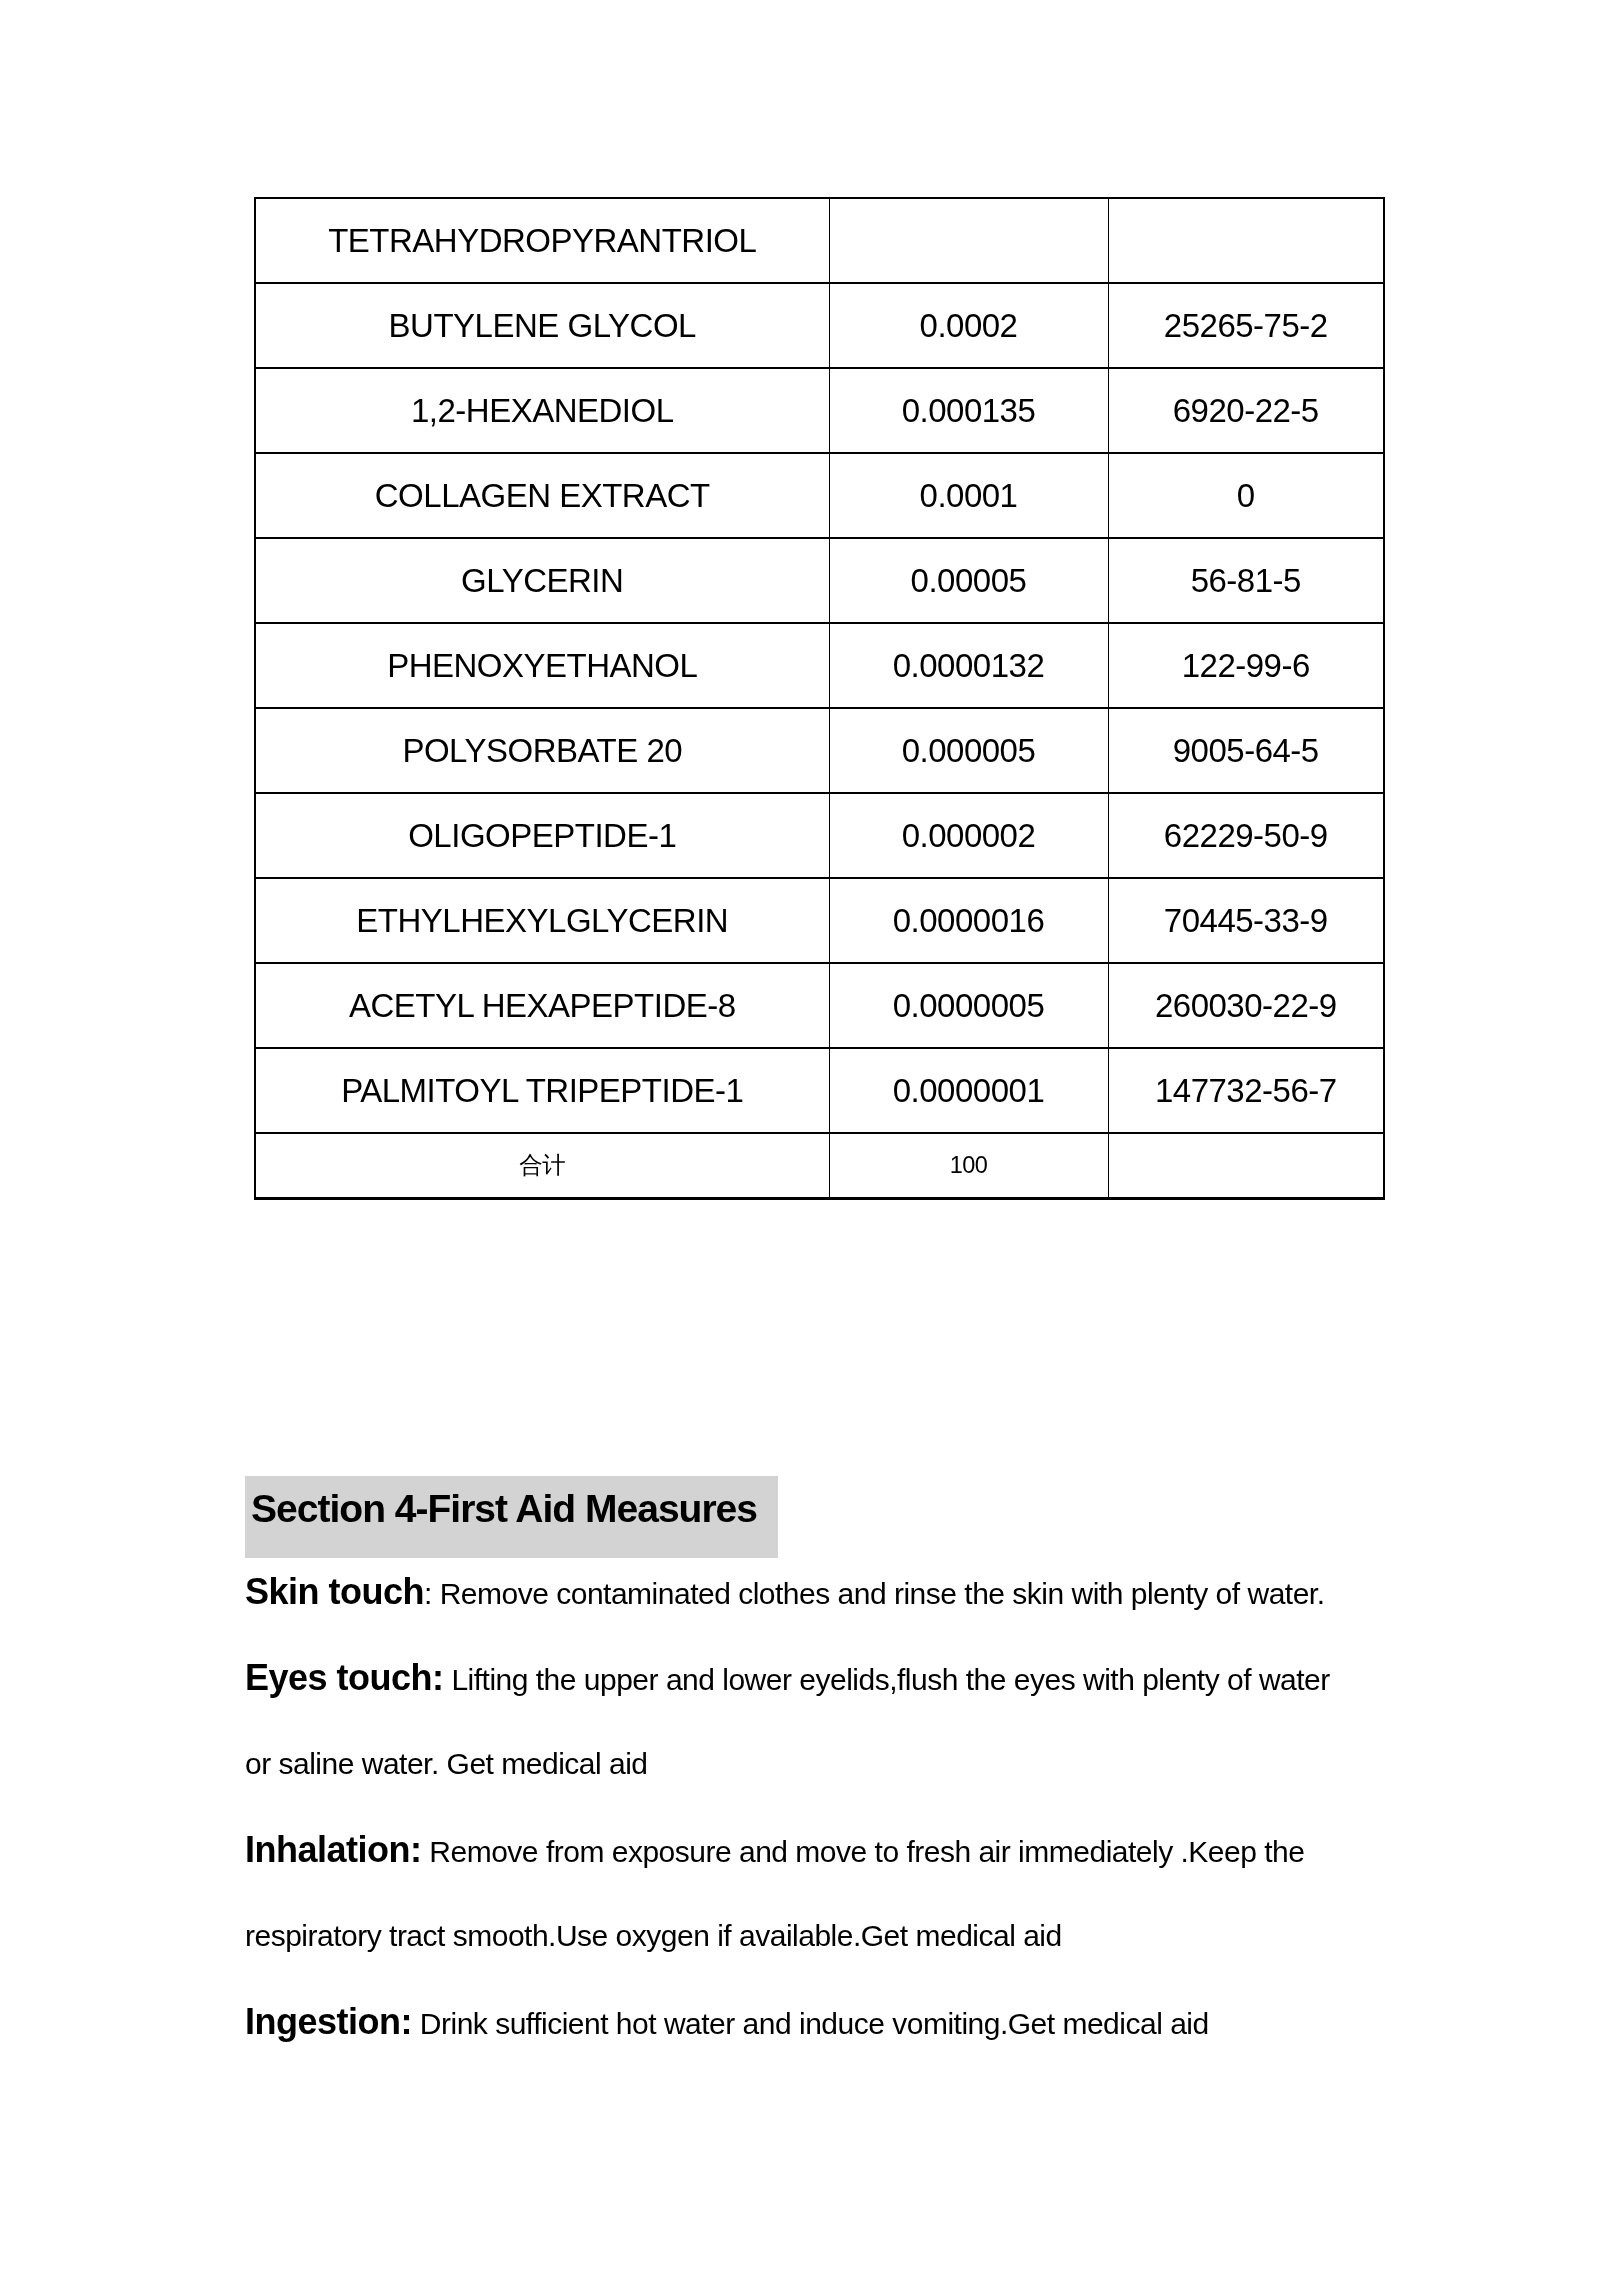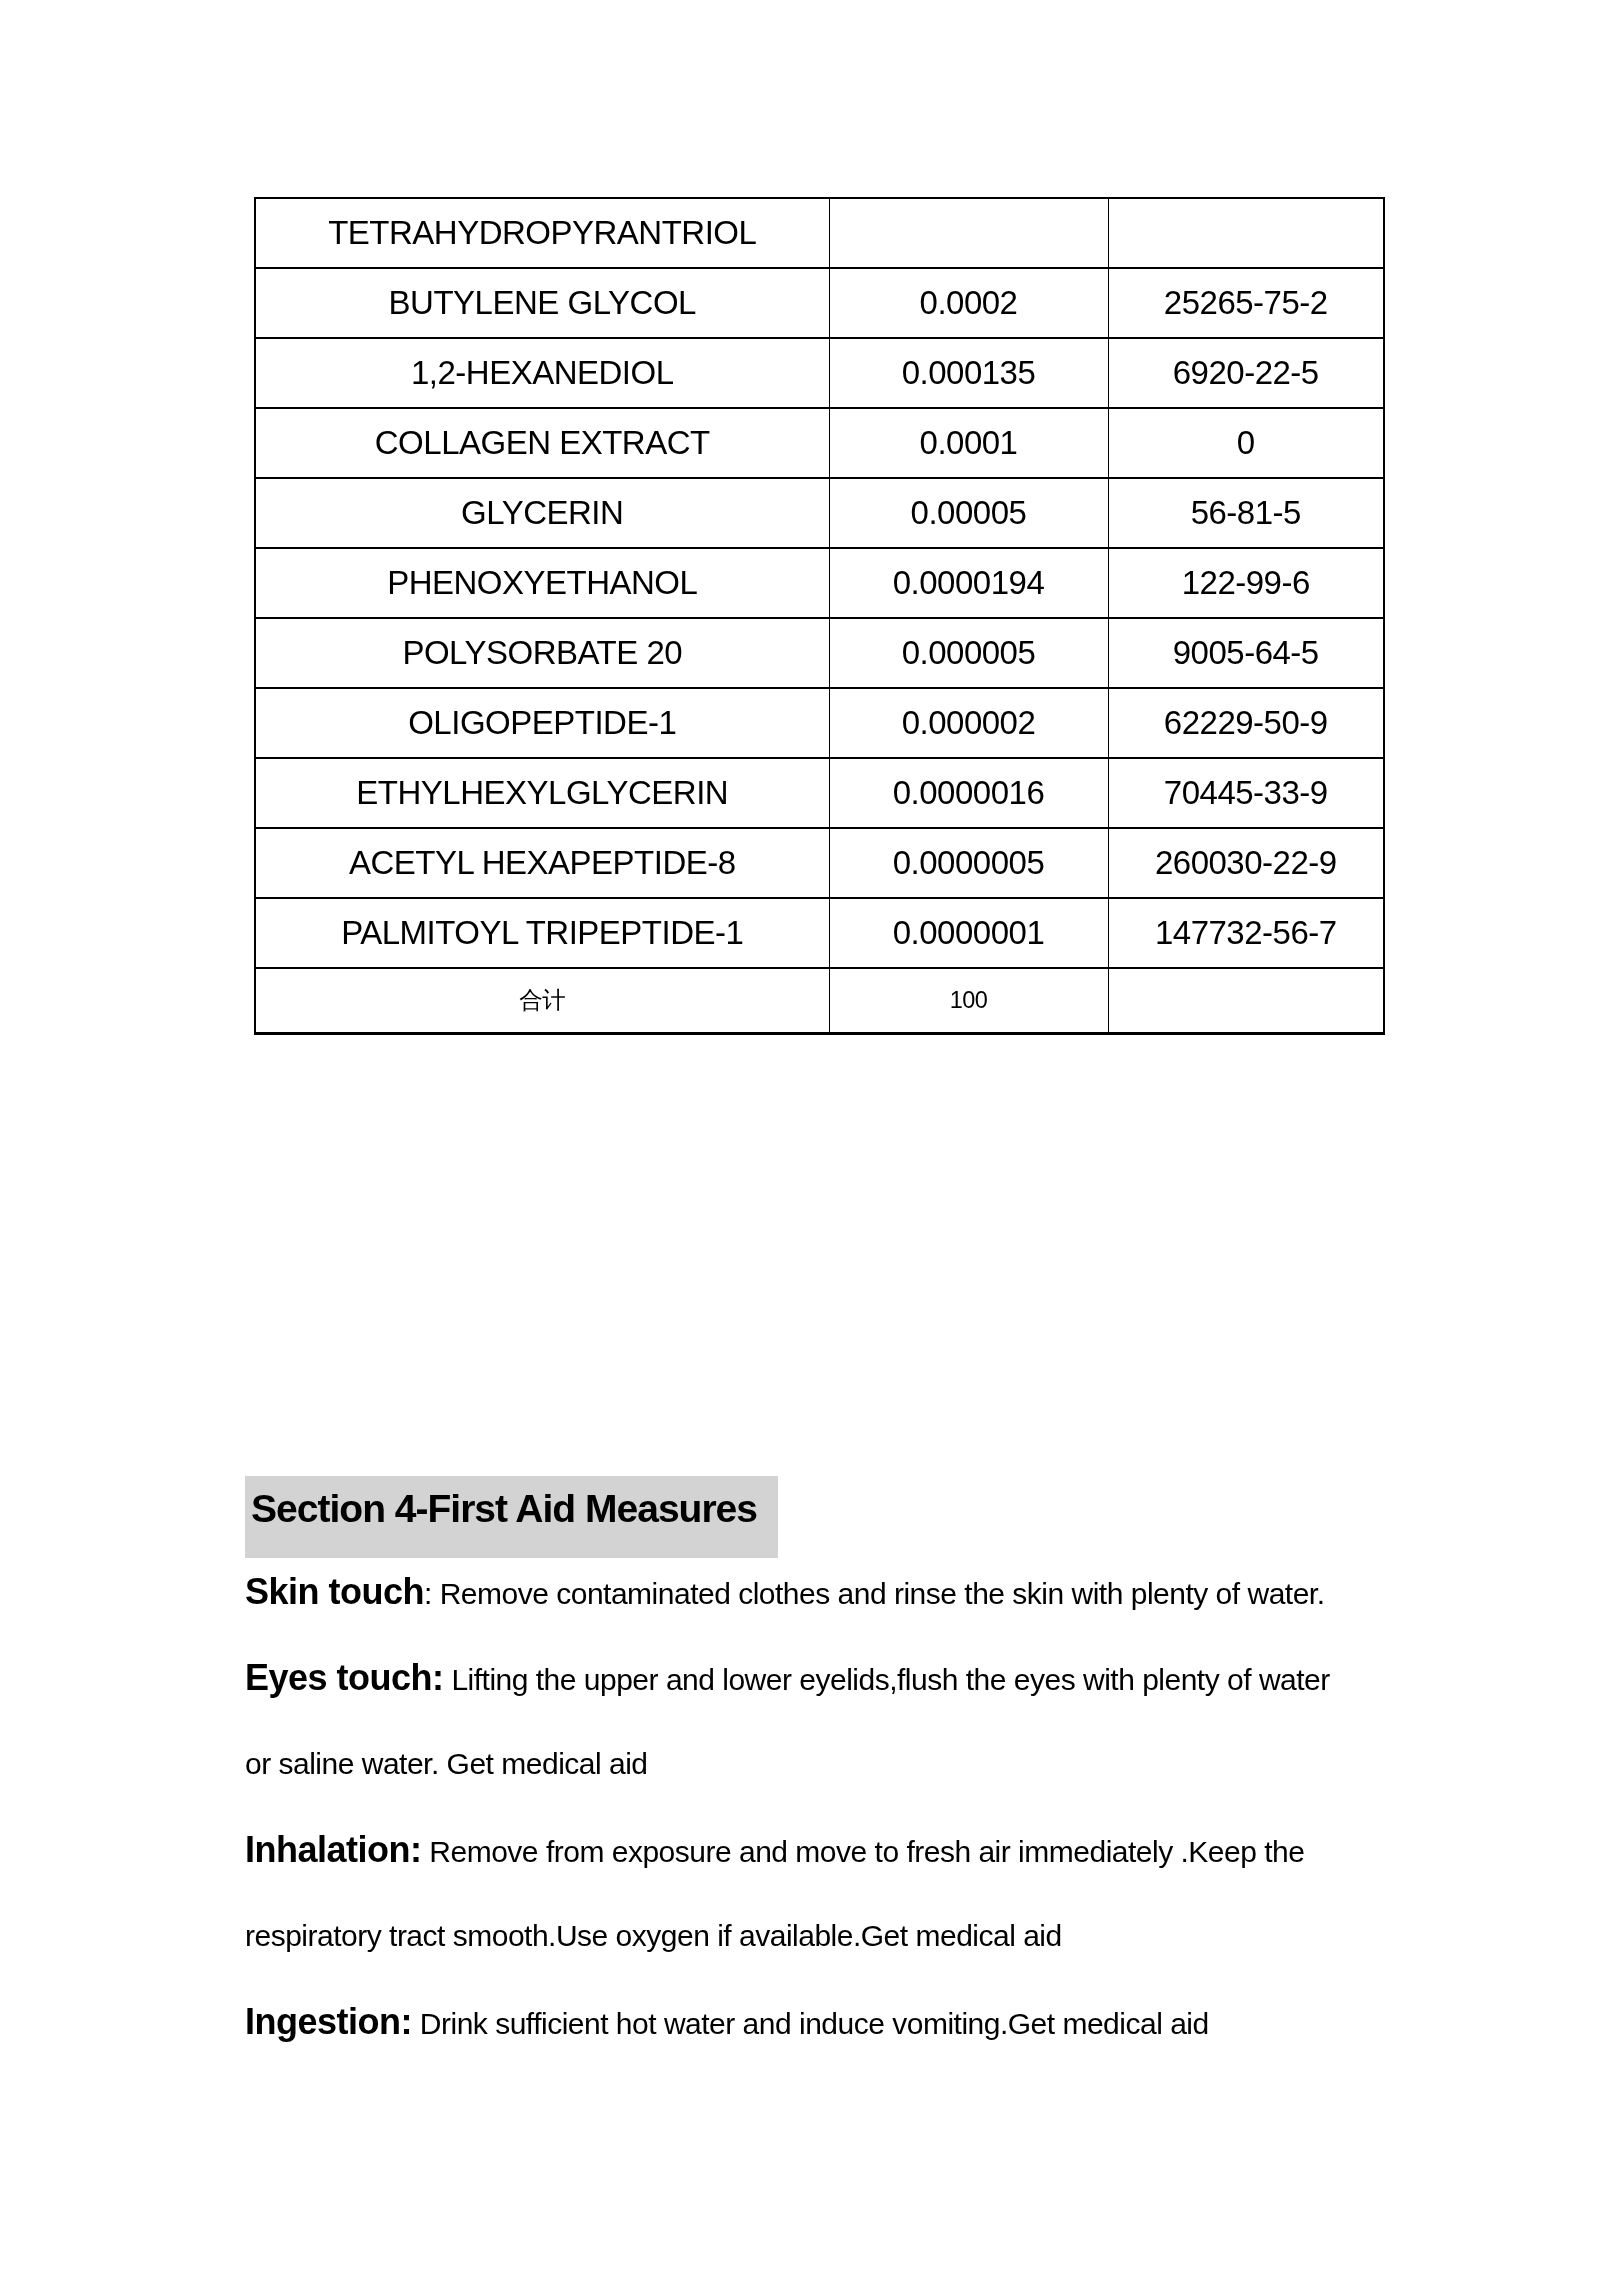--- a/index.html
+++ b/index.html
@@ -33,21 +33,21 @@
     border-right: 1.5px solid #000;
     border-top: 2px solid #000;
     border-bottom: 2px solid #000;
     text-align: center;
     vertical-align: middle;
     padding: 0;
     font-size: 33px;
     letter-spacing: -0.5px;
     overflow: hidden;
   }
-  .ingredients-table tr.ing-row td { height: 70px; }
+  .ingredients-table tr.ing-row td { height: 85px; }
   .ingredients-table tr.total-row td {
     height: 65px;
     font-size: 23.5px;
     border-top: 2.6px solid #000;
     border-bottom: 3.6px solid #000;
   }
 
   
   .section-heading {
     position: absolute;
@@ -117,21 +117,21 @@
           <td>0.0001</td>
           <td>0</td>
         </tr>
         <tr class="ing-row">
           <td>GLYCERIN</td>
           <td>0.00005</td>
           <td>56-81-5</td>
         </tr>
         <tr class="ing-row">
           <td>PHENOXYETHANOL</td>
-          <td>0.0000194</td>
+          <td>0.0000132</td>
           <td>122-99-6</td>
         </tr>
         <tr class="ing-row">
           <td>POLYSORBATE 20</td>
           <td>0.000005</td>
           <td>9005-64-5</td>
         </tr>
         <tr class="ing-row">
           <td>OLIGOPEPTIDE-1</td>
           <td>0.000002</td>

